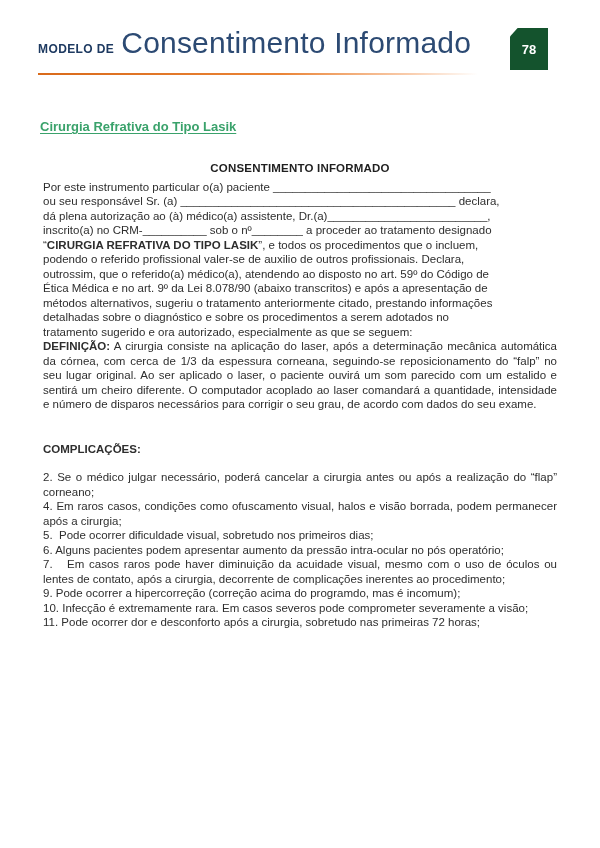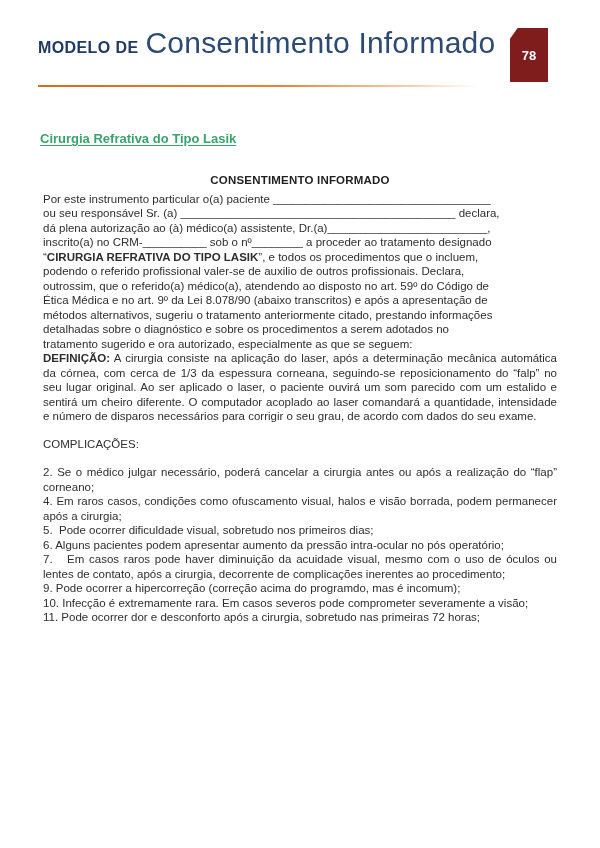--- a/index.html
+++ b/index.html
@@ -14,36 +14,36 @@
 
   
   .header {
     margin: 26px 52px 0 38px;
     display: flex;
     align-items: flex-start;
     justify-content: space-between;
   }
   .brand { display: flex; align-items: baseline; white-space: nowrap; }
   .kicker {
-    font-size: 16px;
+    font-size: 12px;
     font-weight: bold;
     letter-spacing: 0.4px;
     color: #1e3a61;
     margin-right: 7px;
   }
   .apptitle {
     font-size: 30px;
     font-weight: 400;
     letter-spacing: 0.2px;
     color: #2c4a73;
     line-height: 34px;
   }
   .badge {
-    width: 38px; height: 54px;
-    background: #7f1d1d;
+    width: 38px; height: 42px;
+    background: #14532d;
     clip-path: polygon(20% 0, 100% 0, 100% 100%, 0 100%, 0 20%);
     display: flex; align-items: center; justify-content: center;
     margin-top: 2px;
     flex: 0 0 auto;
   }
   .badge span { color: #ffffff; font-size: 13px; font-weight: bold; }
   .rule {
     margin: 3px 0 0 38px;
     width: 440px; height: 2px;
     background: linear-gradient(to right, #d96a1a 0%, #ea8436 55%, rgba(244,166,110,0.55) 85%, rgba(244,166,110,0) 100%);
@@ -68,21 +68,21 @@
     text-align: center;
     font-weight: bold;
     color: #1f1f1f;
     letter-spacing: 0.2px;
   }
   .p1 { margin-top: 4px; }
   .p1 .line { white-space: pre; }
   .b { font-weight: bold; }
   p.just { margin: 0; text-align: justify; }
   .def { margin-top: 6px; }
-  .comp-heading { margin-top: 13px; font-weight: normal; }
+  .comp-heading { margin-top: 30px; font-weight: bold; }
   .items { margin-top: 14px; }
 </style>
 </head>
 <body>
 
 <div class="page">
 
   <div class="header">
     <div class="brand">
       <span class="kicker">MODELO DE</span>

